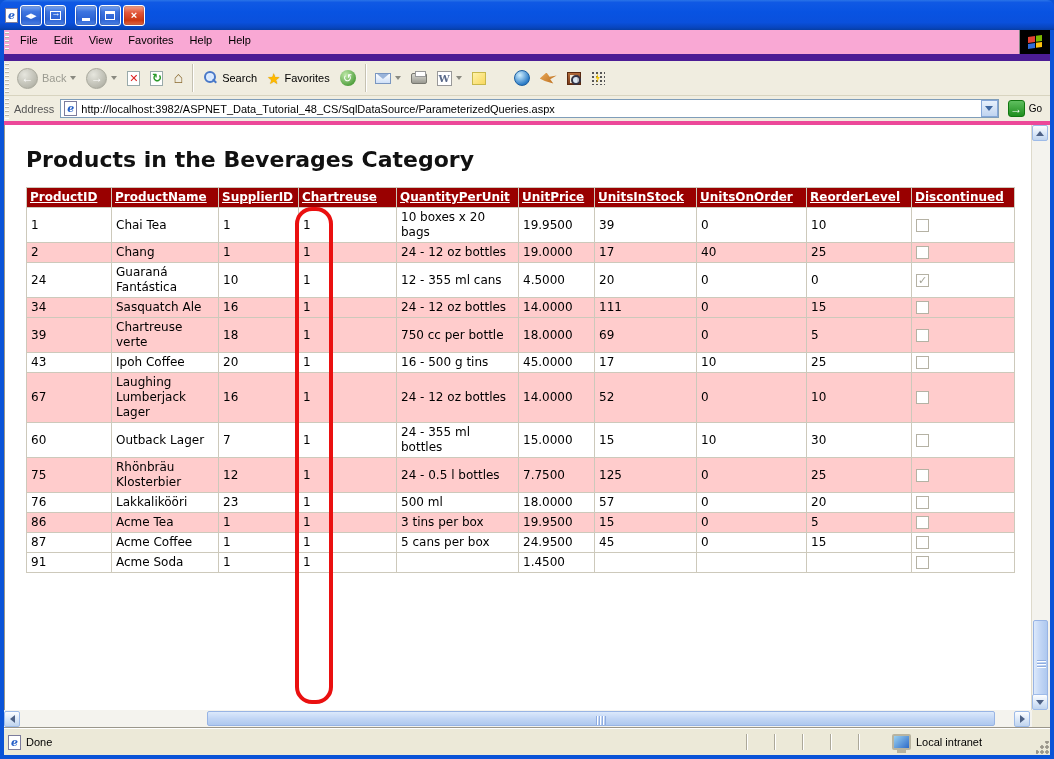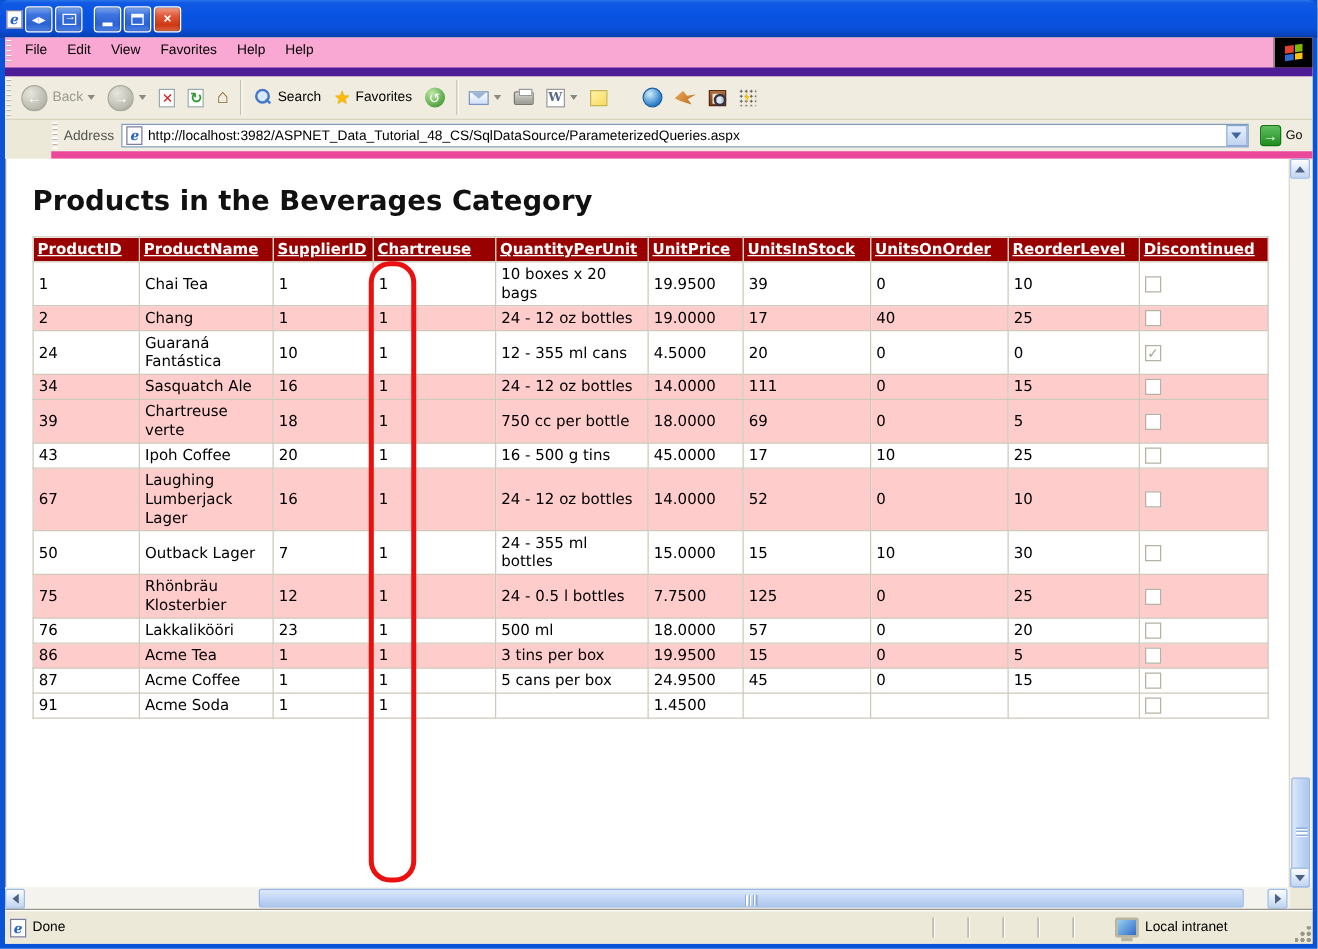--- a/index.html
+++ b/index.html
@@ -80,21 +80,21 @@
   .note-ico{width:14px;height:13px;background:linear-gradient(135deg,#FFF2A8,#F8D860);border:1px solid #C8B84A;box-sizing:border-box;}
   .sphere-ico{width:16px;height:16px;border-radius:50%;background:radial-gradient(circle at 35% 30%,#CFEFFF,#2E7EC8 70%,#1C5FA0);border:1px solid #1C5FA0;box-sizing:border-box;}
   .bird-ico{width:17px;height:11px;background:linear-gradient(135deg,#E8A858,#B86818);clip-path:polygon(0 55%,40% 0,58% 38%,100% 28%,62% 62%,80% 100%,30% 78%);}
   .book-ico{position:relative;width:14px;height:13px;background:linear-gradient(180deg,#B06A3A,#7A3A1A);border:1px solid #5a2a10;box-sizing:border-box;}
   .book-ico::before{content:"";position:absolute;left:2px;top:2px;width:7px;height:8px;background:#f2ead8;}
   .book-ico::after{content:"";position:absolute;right:-1px;bottom:-1px;width:6px;height:6px;border:2px solid #334;border-radius:50%;background:rgba(210,230,250,.8);}
   .grid-ico{position:relative;width:14px;height:14px;
     background:radial-gradient(#555 28%,transparent 32%) 0 0/4px 4px;}
   .grid-ico::after{content:"";position:absolute;left:5px;top:2px;width:4px;height:10px;background:#F8C800;clip-path:polygon(60% 0,0 55%,45% 55%,20% 100%,100% 40%,50% 40%);}
   
-  .addressbar{height:25px;display:flex;align-items:center;background:#F0EDE0;border-bottom:6px solid #ec4899;padding-right:4px;margin-left:37px;}
+  .addressbar{height:25px;display:flex;align-items:center;background:#F0EDE0;border-bottom:4px solid #ec4899;padding-right:4px;}
   .addr-label{font-size:11px;color:#555;margin:0 6px 0 2px;}
   .addr-field{flex:1;height:19px;background:#fff;border:1px solid #7F9DB9;display:flex;align-items:center;padding-left:3px;box-sizing:border-box;}
   .addr-url{font-size:11px;color:#000;margin-left:4px;flex:1;white-space:nowrap;overflow:hidden;}
   .addr-drop{width:17px;height:17px;background:linear-gradient(180deg,#E7F0FC,#C0D4F0);border:1px solid #86A7D8;box-sizing:border-box;display:flex;align-items:center;justify-content:center;}
   .tri-down{width:0;height:0;border-left:4px solid transparent;border-right:4px solid transparent;border-top:5px solid #3E66A0;}
   .go-btn{display:flex;align-items:center;gap:4px;margin-left:5px;padding:1px 4px;}
   .go-ico{width:17px;height:17px;border-radius:3px;background:linear-gradient(180deg,#5FBF5F,#1E8E1E);border:1px solid #117711;color:#fff;font-weight:bold;font-size:12px;display:flex;align-items:center;justify-content:center;box-sizing:border-box;}
   .go-lbl{font-size:10px;color:#000;}
   
   .content-row{flex:1;display:flex;min-height:0;}
@@ -373,21 +373,21 @@
               <td>16</td>
               <td>1</td>
               <td>24 - 12 oz bottles</td>
               <td>14.0000</td>
               <td>52</td>
               <td>0</td>
               <td>10</td>
               <td><span class="xp-checkbox"></span></td>
             </tr>
             <tr>
-              <td>50</td>
+              <td>60</td>
               <td>Outback Lager</td>
               <td>7</td>
               <td>1</td>
               <td>24 - 355 ml bottles</td>
               <td>15.0000</td>
               <td>15</td>
               <td>10</td>
               <td>30</td>
               <td><span class="xp-checkbox"></span></td>
             </tr>

